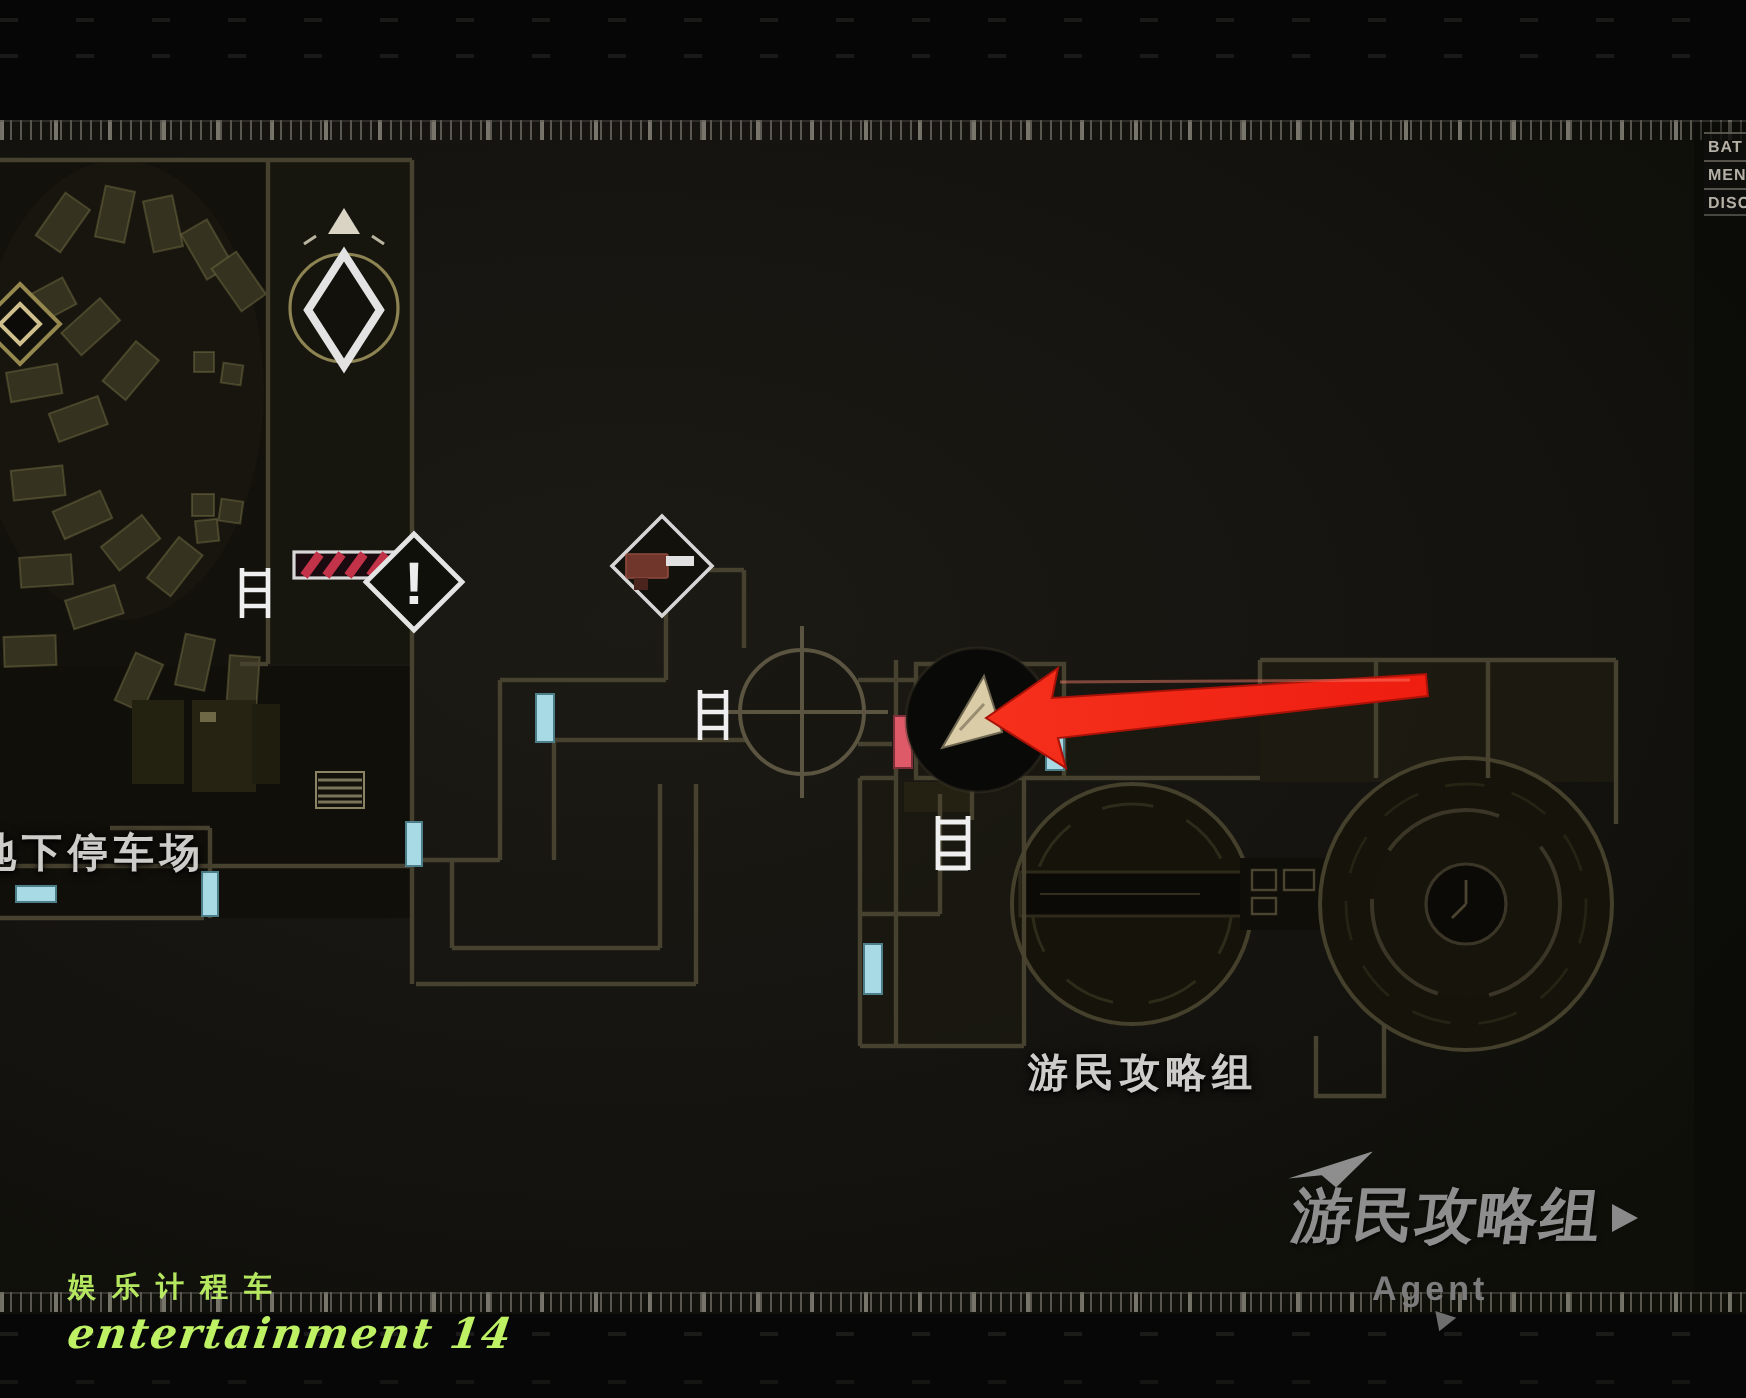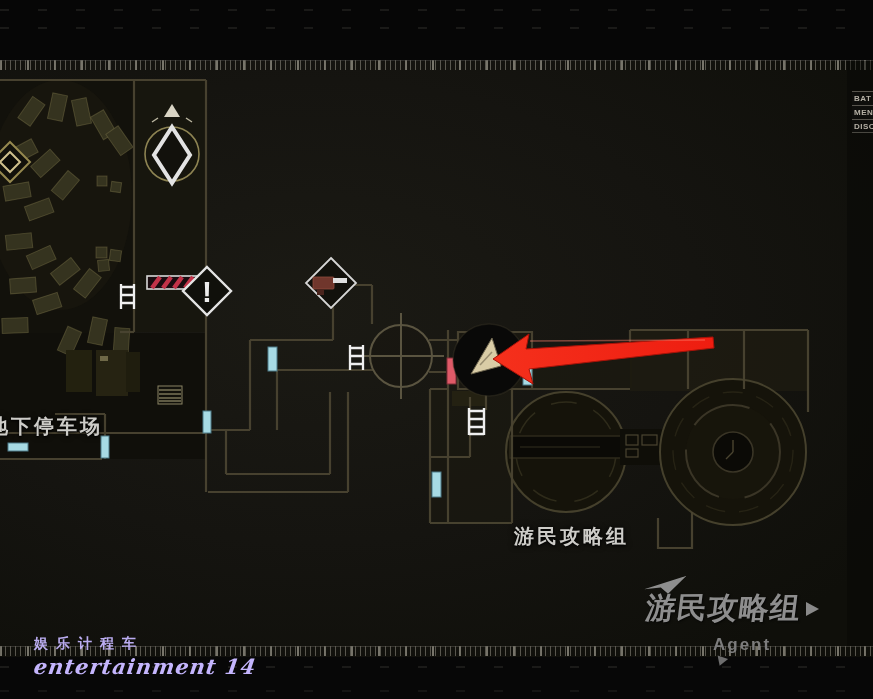--- a/index.html
+++ b/index.html
@@ -24,51 +24,51 @@
   }
   .ruler.top{top:60px;}
   .ruler.bottom{top:646px;}
   .dashrow{
     position:absolute;left:0;width:100%;height:2px;opacity:.35;
     background:repeating-linear-gradient(90deg, rgba(120,118,108,.5) 0 9px, transparent 9px 38px);
   }
   
   #mapsvg{position:absolute;left:0;top:0;width:873px;height:699px;}
   
-  .hud-panel{position:absolute;right:0;top:91px;width:21px;z-index:30;}
+  .hud-panel{position:absolute;right:0;top:66px;width:21px;z-index:30;}
   .hud-row{
     width:21px;height:14px;line-height:14px;overflow:hidden;white-space:nowrap;
     font-size:8px;font-weight:bold;letter-spacing:.5px;color:#b5b0a5;
     border-top:1px solid rgba(145,141,130,.55);
     background:rgba(16,16,14,.75);padding-left:2px;box-sizing:border-box;
   }
   .hud-row:last-child{border-bottom:1px solid rgba(145,141,130,.45);}
   
   .area-label{
     position:absolute;color:#cdccc8;font-weight:600;letter-spacing:3px;z-index:20;
     text-shadow:0 1px 2px #000,0 0 6px rgba(0,0,0,.9);
   }
   .area-label.parking{left:-12px;top:413px;font-size:20px;}
   .area-label.sewage{left:514px;top:523px;font-size:20px;}
   
-  .wm-left{position:absolute;left:34px;top:635px;z-index:40;color:#c4b5fd;}
+  .wm-left{position:absolute;left:34px;top:635px;z-index:40;color:#bef264;}
   .wm-left .cn{font-family:"DejaVu Serif","Liberation Serif",serif;font-size:14px;font-weight:bold;letter-spacing:8px;opacity:.95;}
   .wm-left .en{font-family:"DejaVu Serif","Liberation Serif",serif;font-style:italic;font-weight:bold;font-size:21px;letter-spacing:1px;margin-top:1px;transform:skewX(-8deg);transform-origin:left;}
   .wm-right{position:absolute;left:646px;top:588px;width:220px;z-index:40;}
   .wm-right .logo-line{position:relative;display:flex;align-items:center;}
   .wm-right .logo-text{
     font-size:30px;font-weight:800;color:#8e8e8e;letter-spacing:1px;
     transform:skewX(-7deg);text-shadow:1px 1px 2px rgba(0,0,0,.7);white-space:nowrap;
   }
   .plane-icon{
     position:absolute;left:-2px;top:-9px;width:44px;height:15px;background:#8e8e8e;
     clip-path:polygon(0 45%,100% 0,52% 100%,38% 52%);transform:rotate(-9deg);
   }
   .tri-right{width:0;height:0;border-left:13px solid #8a8a8a;border-top:7px solid transparent;border-bottom:7px solid transparent;margin-left:5px;}
-  .agent-line{margin-top:6px;margin-left:67px;font-size:17px;font-weight:bold;color:#7c7c7c;letter-spacing:2px;}
+  .agent-line{margin-top:6px;margin-left:40px;font-size:17px;font-weight:bold;color:#7c7c7c;letter-spacing:2px;}
   .tri-down{width:0;height:0;border-top:9px solid #6e6e6e;border-left:5px solid transparent;border-right:6px solid transparent;transform:rotate(18deg);margin:2px 0 0 70px;}
   .right-strip{position:absolute;right:0;top:61px;width:26px;height:585px;background:rgba(6,6,5,.45);z-index:5;}
 </style>
 </head>
 <body>
 
 <div id="frame">
 
   <div class="band-top"></div>
   <div class="band-bottom"></div>

